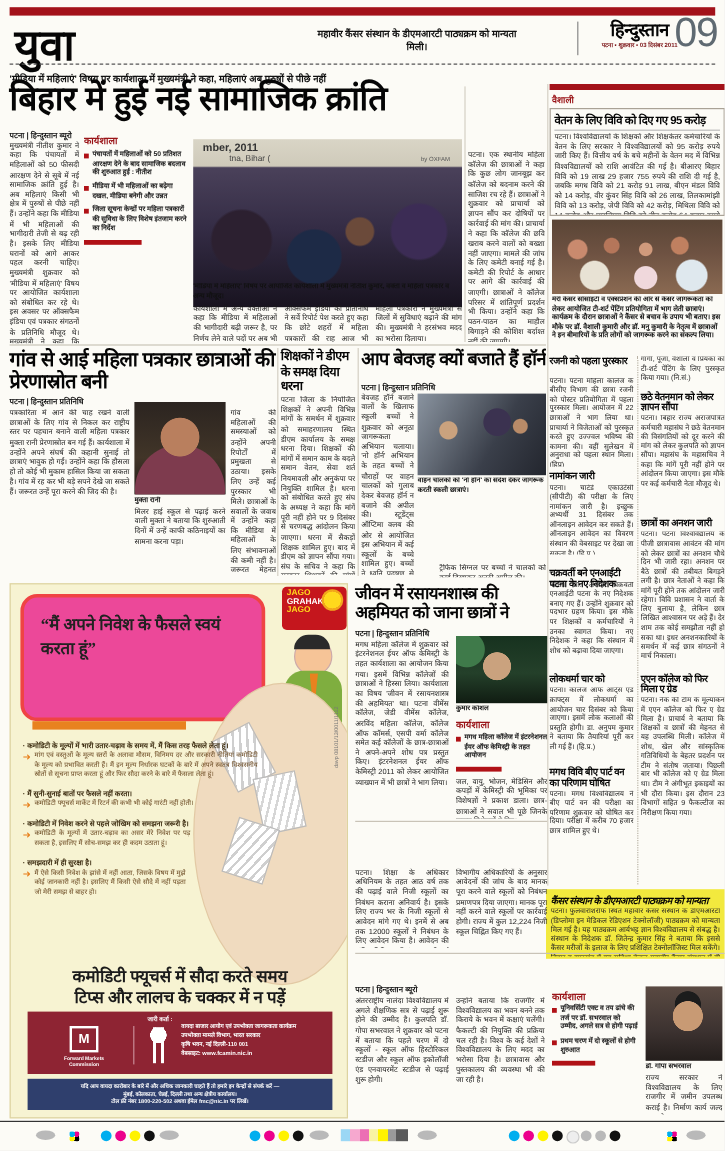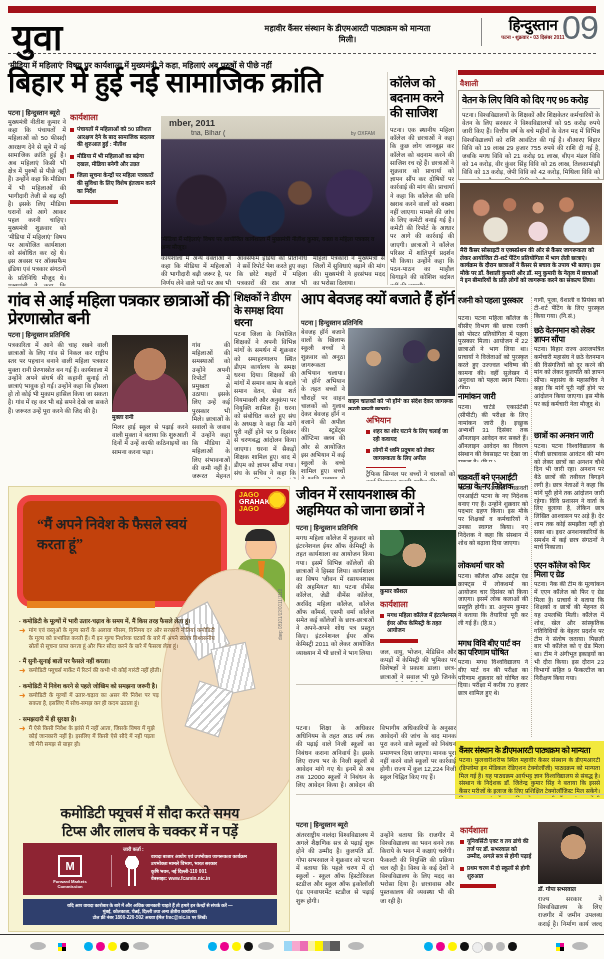--- a/index.html
+++ b/index.html
@@ -68,21 +68,20 @@
     <span style="position:absolute;left:8px;top:2px;font-size:9px;font-weight:bold;color:#333;">mber, 2011</span>
     <span style="position:absolute;left:30px;top:13px;font-size:7px;color:#444;">tna, Bihar (</span>
     <span style="position:absolute;right:10px;top:14px;font-size:5px;color:#555;">by OXFAM</span>
   </div>
   <div class="abs cap" style="left:161px;top:236px;width:224px;height:16px;">'मीडिया में महिलाएं' विषय पर आयोजित कार्यशाला में मुख्यमंत्री नीतीश कुमार, वक्ता व महिला पत्रकार व अन्य मौजूद।</div>
   <div class="abs bt" style="left:161px;top:254px;width:70px;height:31px;">कार्यशाला में अन्य वक्ताओं ने कहा कि मीडिया में महिलाओं की भागीदारी बढ़ी जरूर है, पर निर्णय लेने वाले पदों पर अब भी उनकी संख्या कम है।</div>
   <div class="abs bt" style="left:237px;top:254px;width:70px;height:31px;">ऑक्सफैम इंडिया की प्रतिनिधि ने सर्वे रिपोर्ट पेश करते हुए कहा कि छोटे शहरों में महिला पत्रकारों की राह आज भी आसान नहीं है।</div>
   <div class="abs bt" style="left:313px;top:254px;width:72px;height:31px;">महिला पत्रकारों ने मुख्यमंत्री से जिलों में सुविधाएं बढ़ाने की मांग की। मुख्यमंत्री ने हरसंभव मदद का भरोसा दिलाया।</div>
 
   <div class="abs vline" style="left:387px;top:72px;height:213px;"></div>
-  <div class="abs hl" style="left:390px;top:76px;width:64px;font-size:12.5px;line-height:1.2;">कॉलेज को बदनाम करने की साजिश</div>
   <div class="abs bt" style="left:390px;top:126px;width:64px;height:159px;">पटना। एक स्थानीय महिला कॉलेज की छात्राओं ने कहा कि कुछ लोग जानबूझ कर कॉलेज को बदनाम करने की साजिश रच रहे हैं। छात्राओं ने शुक्रवार को प्राचार्या को ज्ञापन सौंप कर दोषियों पर कार्रवाई की मांग की। प्राचार्या ने कहा कि कॉलेज की छवि खराब करने वालों को बख्शा नहीं जाएगा। मामले की जांच के लिए कमेटी बनाई गई है। कमेटी की रिपोर्ट के आधार पर आगे की कार्रवाई की जाएगी। छात्राओं ने कॉलेज परिसर में शांतिपूर्ण प्रदर्शन भी किया। उन्होंने कहा कि पठन-पाठन का माहौल बिगाड़ने की कोशिश बर्दाश्त नहीं की जाएगी।</div>
 
   <div class="abs vline" style="left:456px;top:70px;height:668px;"></div>
   <div class="abs" style="left:458px;top:70px;width:146px;height:5px;background:#a3121a;"></div>
   <div class="abs lbl" style="left:460px;top:78px;font-size:7.5px;">वैशाली</div>
   <div class="abs" style="left:458px;top:90px;width:146px;height:90px;border:1px solid #a9a296;padding:2px 3px;box-sizing:border-box;overflow:hidden;">
     <div class="hl" style="font-size:9.5px;border-bottom:1px solid #bbb;padding-bottom:2px;margin-bottom:2px;">वेतन के लिए विवि को दिए गए 95 करोड़</div>
     <div class="bt" style="height:68px;">पटना। विश्वविद्यालयों के शिक्षकों और शिक्षकेतर कर्मचारियों के वेतन के लिए सरकार ने विश्वविद्यालयों को 95 करोड़ रुपये जारी किए हैं। वित्तीय वर्ष के बचे महीनों के वेतन मद में विभिन्न विश्वविद्यालयों को राशि आवंटित की गई है। बीआरए बिहार विवि को 19 लाख 29 हजार 755 रुपये की राशि दी गई है, जबकि मगध विवि को 21 करोड़ 91 लाख, बीएन मंडल विवि को 14 करोड़, वीर कुंवर सिंह विवि को 26 लाख, तिलकामांझी विवि को 13 करोड़, जेपी विवि को 42 करोड़, मिथिला विवि को 14 करोड़ और पाटलिपुत्र विवि को तीन करोड़ 64 हजार रुपये दिए गए हैं। (ब्यूरो)</div>
   </div>
   <div class="abs ph" style="left:460px;top:183px;width:142px;height:62px;background:
@@ -111,21 +110,21 @@
 
   <div class="abs btb" style="left:534px;top:297px;width:70px;height:26px;">गार्गी, पूजा, वैशाली व प्रियंका को टी-शर्ट पेंटिंग के लिए पुरस्कृत किया गया। (नि.सं.)</div>
   <div class="abs brieft" style="left:534px;top:327px;width:70px;">छठे वेतनमान को लेकर ज्ञापन सौंपा</div>
   <div class="abs btb" style="left:534px;top:346px;width:70px;height:82px;">पटना। बिहार राज्य अराजपत्रित कर्मचारी महासंघ ने छठे वेतनमान की विसंगतियों को दूर करने की मांग को लेकर कुलपति को ज्ञापन सौंपा। महासंघ के महासचिव ने कहा कि मांगें पूरी नहीं होने पर आंदोलन किया जाएगा। इस मौके पर कई कर्मचारी नेता मौजूद थे।</div>
   <div class="abs brieft" style="left:534px;top:432px;width:70px;">छात्रों का अनशन जारी</div>
   <div class="abs btb" style="left:534px;top:443px;width:70px;height:114px;">पटना। पटना विश्वविद्यालय के पीजी छात्रावास आवंटन की मांग को लेकर छात्रों का अनशन चौथे दिन भी जारी रहा। अनशन पर बैठे छात्रों की तबीयत बिगड़ने लगी है। छात्र नेताओं ने कहा कि मांगें पूरी होने तक आंदोलन जारी रहेगा। विवि प्रशासन ने वार्ता के लिए बुलाया है, लेकिन छात्र लिखित आश्वासन पर अड़े हैं। देर शाम तक कोई समझौता नहीं हो सका था। इधर अनशनकारियों के समर्थन में कई छात्र संगठनों ने मार्च निकाला।</div>
   <div class="abs brieft" style="left:534px;top:562px;width:70px;">एएन कॉलेज को फिर मिला ए ग्रेड</div>
   <div class="abs btb" style="left:534px;top:581px;width:70px;height:154px;">पटना। नैक की टीम के मूल्यांकन में एएन कॉलेज को फिर ए ग्रेड मिला है। प्राचार्य ने बताया कि शिक्षकों व छात्रों की मेहनत से यह उपलब्धि मिली। कॉलेज में शोध, खेल और सांस्कृतिक गतिविधियों के बेहतर प्रदर्शन पर टीम ने संतोष जताया। पिछली बार भी कॉलेज को ए ग्रेड मिला था। टीम ने अंगीभूत इकाइयों का भी दौरा किया। इस दौरान 23 विभागों सहित 9 फैकल्टीज का निरीक्षण किया गया।</div>
 
   <div class="abs" style="left:455px;top:741px;width:149px;height:58px;background:#f2e93e;padding:3px 4px;box-sizing:border-box;overflow:hidden;">
-    <div class="hl" style="font-size:8px;margin-bottom:2px;">कैंसर संस्थान के डीएमआरटी पाठ्यक्रम को मान्यता</div>
+    <div class="hl" style="font-size:8px;margin-bottom:2px;font-style:italic;">कैंसर संस्थान के डीएमआरटी पाठ्यक्रम को मान्यता</div>
     <div class="btb" style="height:40px;">पटना। फुलवारीशरीफ स्थित महावीर कैंसर संस्थान के डीएमआरटी (डिप्लोमा इन मेडिकल रेडिएशन टेक्नोलॉजी) पाठ्यक्रम को मान्यता मिल गई है। यह पाठ्यक्रम आर्यभट्ट ज्ञान विश्वविद्यालय से संबद्ध है। संस्थान के निदेशक डॉ. जितेन्द्र कुमार सिंह ने बताया कि इससे कैंसर मरीजों के इलाज के लिए प्रशिक्षित टेक्नोलॉजिस्ट मिल सकेंगे। बिहार व झारखंड में यह सुविधा केवल महावीर कैंसर संस्थान में ही उपलब्ध है। (पेज सं.)</div>
   </div>
 
   <div class="abs hline" style="left:8px;top:287px;width:447px;"></div>
   <div class="abs vline" style="left:231px;top:290px;height:190px;"></div>
   <div class="abs vline" style="left:298px;top:290px;height:190px;"></div>
 
   <div class="abs hl" style="left:8px;top:291px;width:222px;font-size:16.5px;line-height:1.12;">गांव से आई महिला पत्रकार छात्राओं की प्रेरणास्रोत बनी</div>
   <div class="abs byline" style="left:8px;top:330px;">पटना | हिन्दुस्तान प्रतिनिधि</div>
   <div class="abs bt" style="left:8px;top:341px;width:100px;height:138px;">पत्रकारिता में आने की चाह रखने वाली छात्राओं के लिए गांव से निकल कर राष्ट्रीय स्तर पर पहचान बनाने वाली महिला पत्रकार मुक्ता रानी प्रेरणास्रोत बन गई हैं। कार्यशाला में उन्होंने अपने संघर्ष की कहानी सुनाई तो छात्राएं भावुक हो गईं। उन्होंने कहा कि हौसला हो तो कोई भी मुकाम हासिल किया जा सकता है। गांव में रह कर भी बड़े सपने देखे जा सकते हैं। जरूरत उन्हें पूरा करने की जिद की है।</div>
@@ -142,36 +141,24 @@
 
   <div class="abs hl" style="left:301px;top:288px;width:154px;font-size:15px;white-space:nowrap;overflow:hidden;">आप बेवजह क्यों बजाते हैं हॉर्न?</div>
   <div class="abs byline" style="left:301px;top:318px;">पटना | हिन्दुस्तान प्रतिनिधि</div>
   <div class="abs bt" style="left:301px;top:328px;width:44px;height:151px;">बेवजह हॉर्न बजाने वालों के खिलाफ स्कूली बच्चों ने शुक्रवार को अनूठा जागरूकता अभियान चलाया। 'नो हॉर्न' अभियान के तहत बच्चों ने चौराहों पर वाहन चालकों को गुलाब देकर बेवजह हॉर्न न बजाने की अपील की। स्टूडेंट्स ऑप्टिमा क्लब की ओर से आयोजित इस अभियान में कई स्कूलों के बच्चे शामिल हुए। बच्चों ने ध्वनि प्रदूषण से होने वाली परेशानियों के बारे में भी बताया।</div>
   <div class="abs ph" style="left:348px;top:328px;width:107px;height:68px;background:
       radial-gradient(circle at 24% 45%, #caa27e 0 8%, transparent 9%),
       radial-gradient(circle at 62% 35%, #3b3250 0 14%, transparent 15%),
       radial-gradient(circle at 80% 40%, #b98b68 0 6%, transparent 7%),
       linear-gradient(120deg,#8a94a0 0%,#5c636e 35%,#3a3f4a 60%,#23262e 100%);"></div>
   <div class="abs cap" style="left:348px;top:398px;width:107px;height:12px;">वाहन चालकों को 'नो हॉर्न' का संदेश देकर जागरूक करती स्कूली छात्राएं।</div>
-  <div class="abs" style="left:366px;top:414px;width:89px;height:54px;overflow:hidden;">
-    <div class="lbl" style="margin-bottom:3px;">अभियान</div>
-    <div class="bul">
-        <span class="sq"></span>
-        <span>शहर का शोर घटाने के लिए चलाई जा रही कवायद</span>
-      </div>
-    <div class="bul">
-        <span class="sq"></span>
-        <span>लोगों में ध्वनि प्रदूषण को लेकर जागरूकता के लिए अपील</span>
-      </div>
-    <div class="redbar" style="width:40px;"></div>
-  </div>
   <div class="abs bt" style="left:366px;top:470px;width:89px;height:11px;">ट्रैफिक सिग्नल पर बच्चों ने चालकों को कार्ड दिखाकर अनूठी अपील की।</div>
 
   <div class="abs" style="left:8px;top:486px;width:282px;height:446px;background:#f7f3d2;border:1px solid #ddd3a0;box-sizing:border-box;overflow:hidden;">
-    <div class="abs" style="left:8px;top:8px;width:198px;height:100px;border:6px solid #ef4444;border-radius:14px;background:#c2410c;">
+    <div class="abs" style="left:8px;top:8px;width:198px;height:100px;border:3px solid #ef4444;border-radius:14px;background:#ec4899;">
       <div style="padding:14px 12px 0 14px;font-size:14px;font-weight:bold;color:#222;line-height:1.45;font-family:'Liberation Serif','DejaVu Serif',serif;">“मैं अपने निवेश के फैसले स्वयं करता हूं”</div>
     </div>
     <div class="abs" style="left:18px;top:114px;width:128px;height:7px;background:#e8821f;"></div>
 
     <div class="abs" style="left:226px;top:2px;width:54px;height:36px;background:#c5161d;border-radius:4px;text-align:center;overflow:hidden;">
       <div style="position:absolute;left:33px;top:2px;width:18px;height:18px;border-radius:50%;background:radial-gradient(circle,#ffd91c 0 55%,#f2a71b 56% 100%);"></div>
       <div style="font-size:7px;font-weight:800;color:#ffd91c;margin-top:2px;text-align:left;padding-left:4px;">JAGO</div>
       <div style="font-size:7px;font-weight:800;color:#fff;text-align:left;padding-left:4px;">GRAHAK</div>
       <div style="font-size:7px;font-weight:800;color:#ffd91c;text-align:left;padding-left:4px;">JAGO</div>
     </div>

